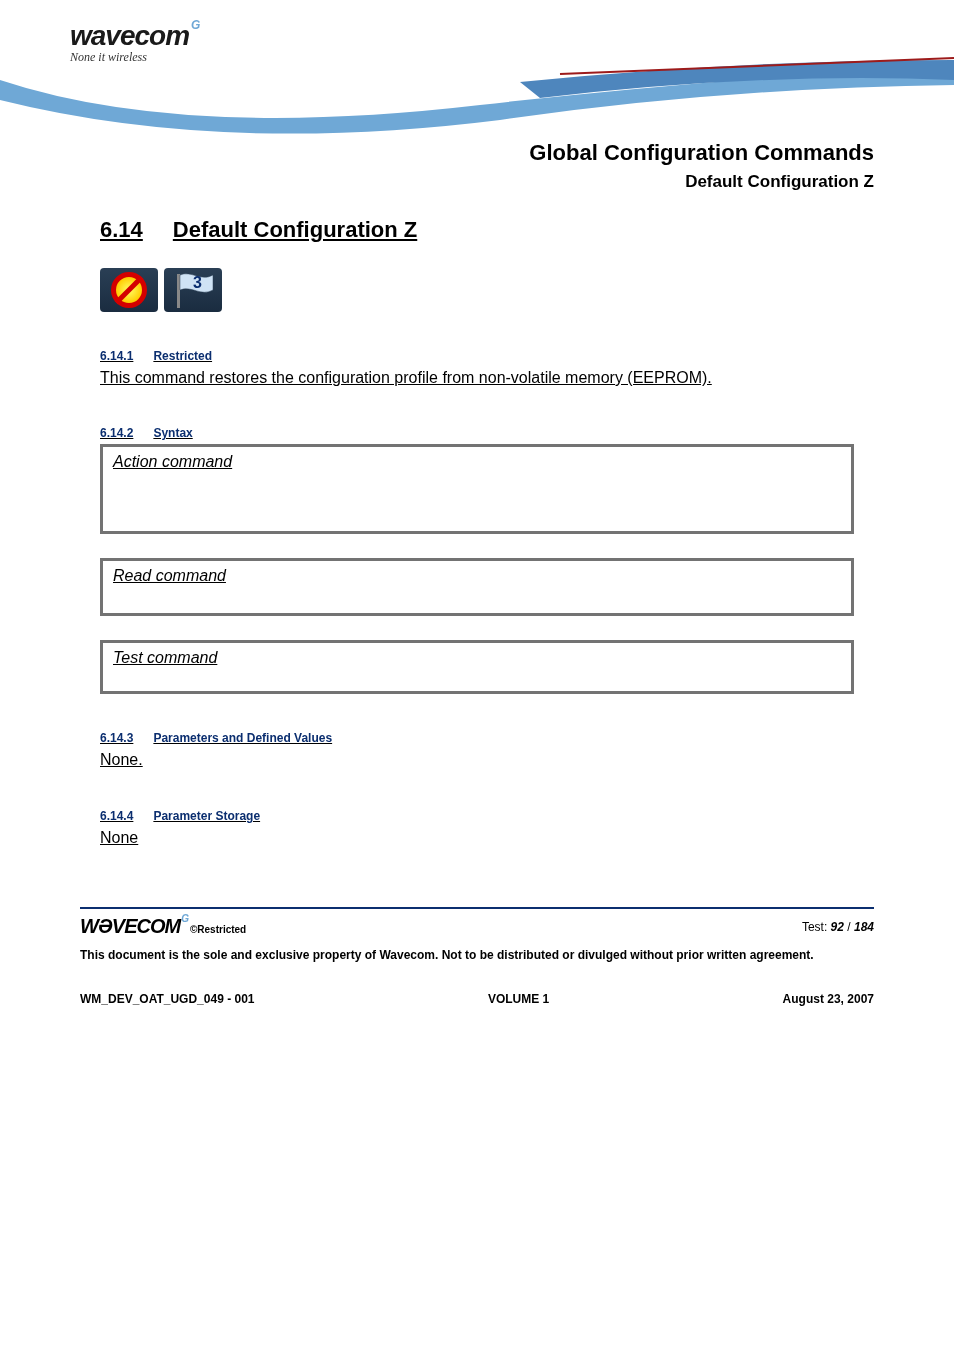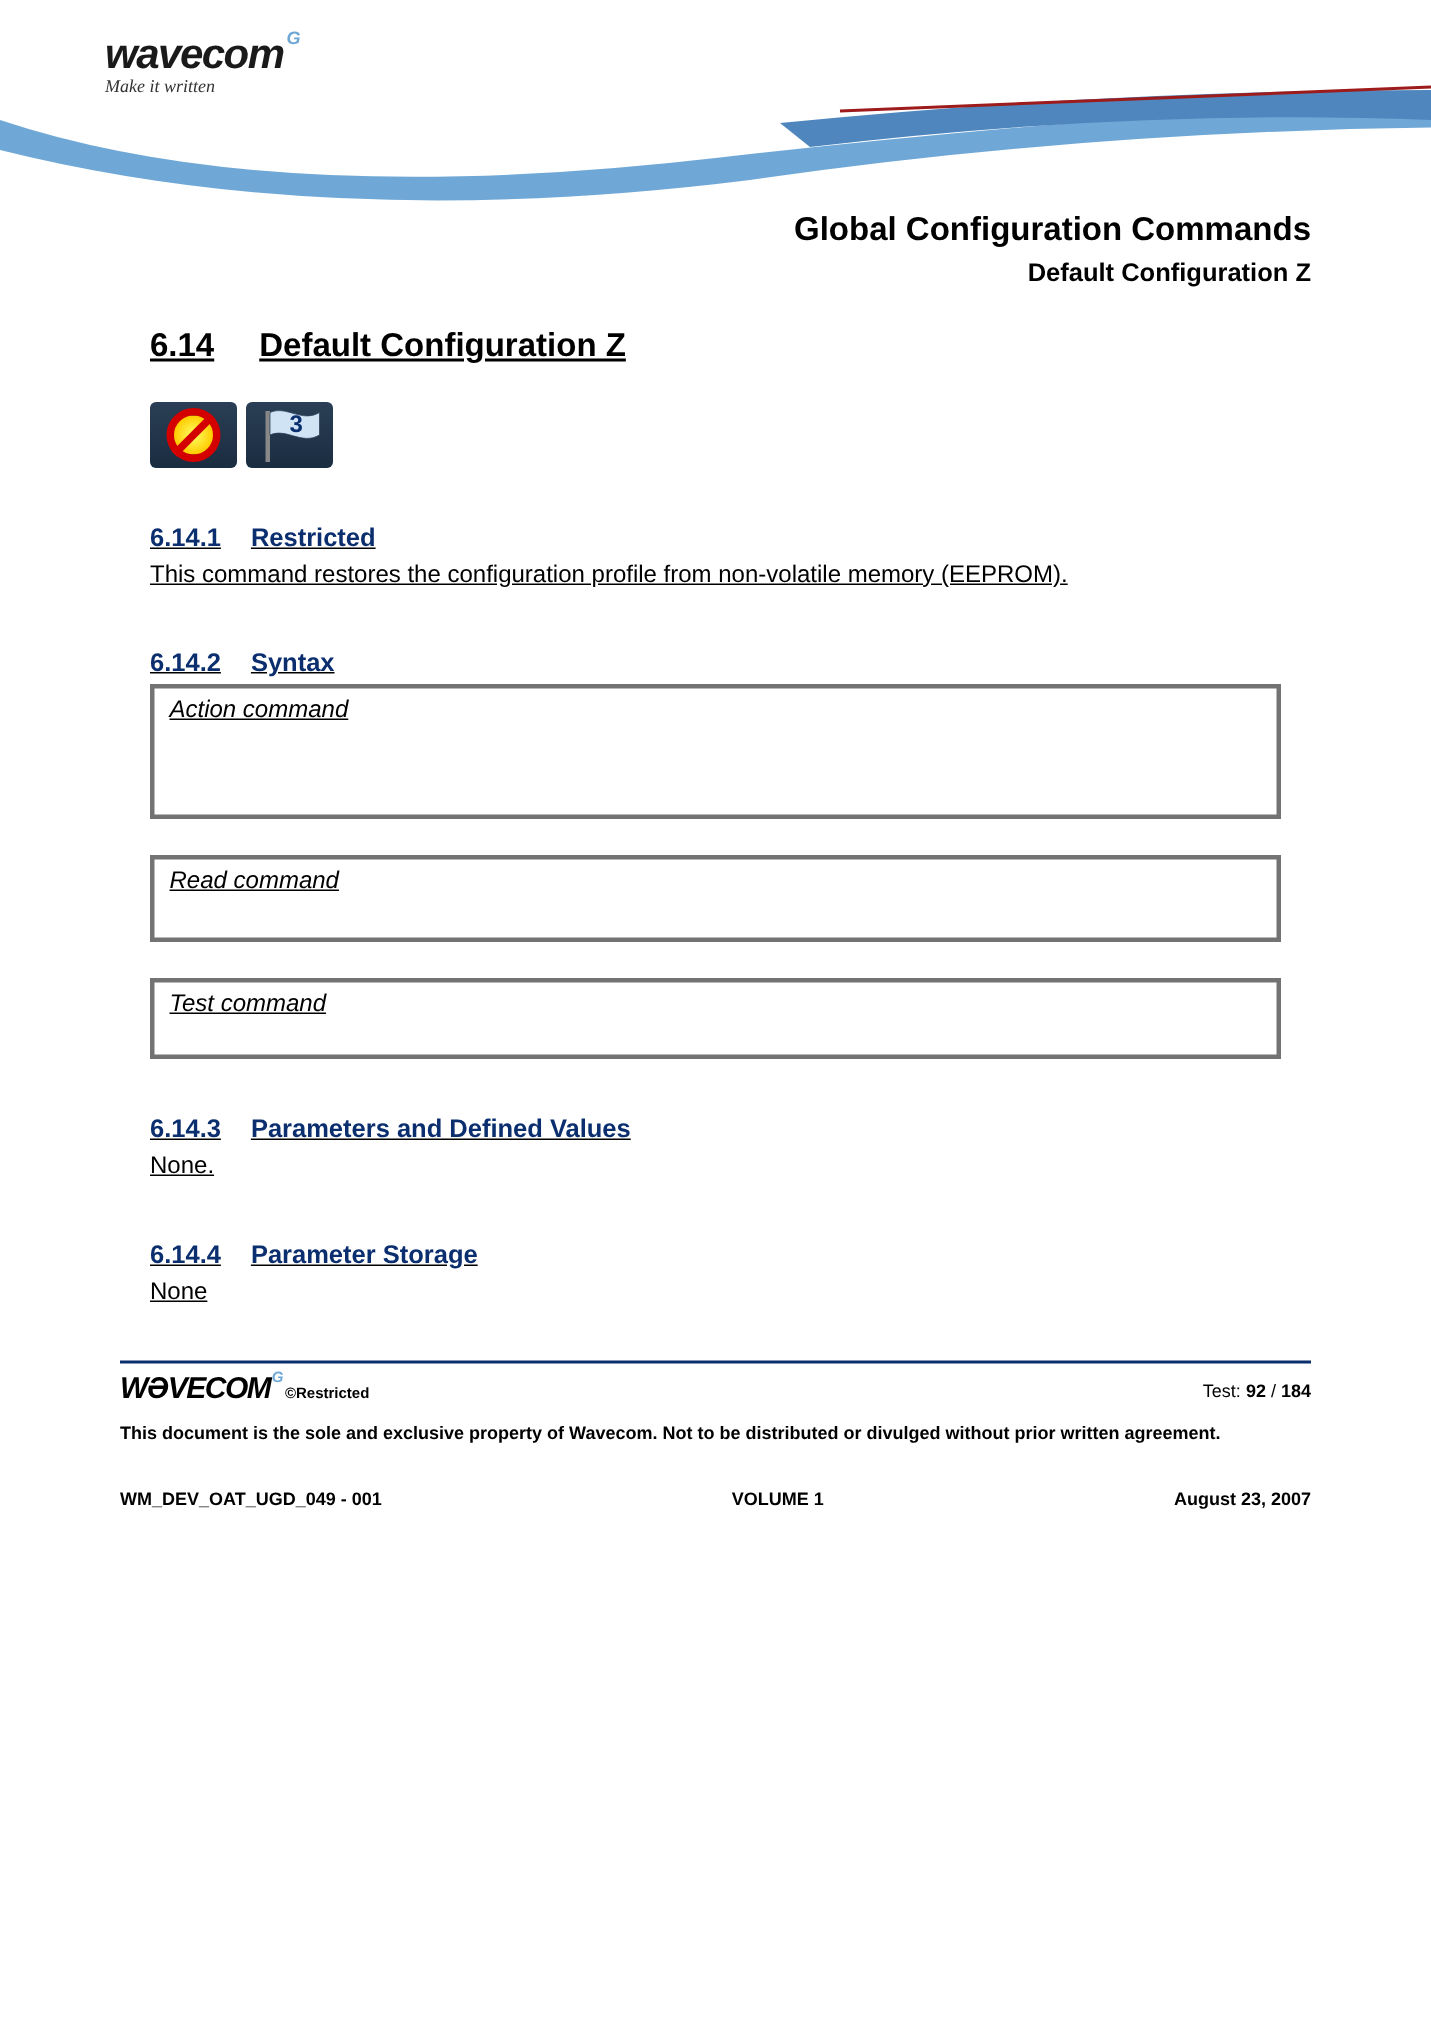--- a/index.html
+++ b/index.html
@@ -26,55 +26,55 @@
 
   .icons-row { margin-top: 25px; display: flex; gap: 6px; }
   .icon-box { width: 58px; height: 44px; border-radius: 4px; display: flex; align-items: center; justify-content: center; position: relative; }
   .icon-box.red { background: linear-gradient(#2a3f55, #1a2c40); }
   .icon-box .no-sign { width: 36px; height: 36px; border-radius: 50%; border: 5px solid #d40000; position: relative; background: radial-gradient(#ff6,#fc0 70%); }
   .icon-box .no-sign::after { content: ""; position: absolute; width: 36px; height: 5px; background: #d40000; top: 50%; left: 50%; transform: translate(-50%,-50%) rotate(-45deg); }
   .icon-box.flag { background: linear-gradient(#2a3f55,#1a2c40); }
   .flag-svg { width: 44px; height: 40px; }
 
   .subsection { margin-top: 30px; }
-  .sub-title { font-family: Arial, Helvetica, sans-serif; font-weight: 900; font-size: 17px; color: #0b2e6f; display: flex; gap: 20px; margin-top: 37px; }
+  .sub-title { font-family: Arial, Helvetica, sans-serif; font-weight: 900; font-size: 12px; color: #0b2e6f; display: flex; gap: 20px; margin-top: 37px; }
   .body-text { font-size: 16px; margin-top: 4px; line-height: 1.4; }
 
   .cmd-box { border: 3px solid #737373; margin-top: 4px; padding: 6px 10px; font-style: italic; font-size: 16px; min-height: 36px; }
   .cmd-box.tall { min-height: 90px; }
   .cmd-spacer { height: 20px; }
 
   
   .footer { position: absolute; bottom: 70px; left: 80px; right: 80px; }
   .footer-rule { border-top: 2px solid #0b2e6f; margin-bottom: 6px; }
   .footer-row1 { display: flex; justify-content: space-between; align-items: center; }
   .footer-logo { font-family: Arial, sans-serif; font-weight: 900; font-style: italic; font-size: 20px; letter-spacing: -1px; display: inline-flex; align-items: flex-start; }
   .footer-logo-sup { font-size: 10px; color: #6fa8d6; font-weight: bold; margin-left: 1px; margin-top: -2px; }
   .footer-restricted { font-size: 10px; font-weight: bold; margin-left: 2px; }
   .footer-page { font-size: 12px; }
-  .footer-page b { font-weight: 900; }
+  .footer-page b { font-weight: 900; font-style: italic; }
   .footer-disclaimer { font-size: 12px; font-weight: bold; margin-top: 10px; line-height: 1.3; }
   .footer-row2 { display: flex; justify-content: space-between; font-size: 12px; font-weight: bold; margin-top: 28px; }
 </style>
 </head>
 <body>
 <div class="page">
 
   <div class="header">
     <svg class="swoosh-svg" viewBox="0 0 954 140" preserveAspectRatio="none">
       <path d="M 0 70 Q 180 130 480 95 Q 700 70 954 55 L 954 75 Q 720 78 500 110 Q 220 145 0 90 Z" fill="#6fa8d6"></path>
       <path d="M 520 72 Q 740 50 954 50 L 954 70 Q 760 62 540 88 Z" fill="#4e86bd"></path>
       <line x1="560" y1="64" x2="954" y2="48" stroke="#9d1b1b" stroke-width="2"></line>
     </svg>
     <div class="logo-block">
       <div class="logo-text">
         <span>wavecom</span>
         <span class="logo-sup">G</span>
       </div>
-      <div class="logo-tag">Make it written</div>
+      <div class="logo-tag">None it wireless</div>
     </div>
   </div>
 
   <div class="doc-header">
     <div class="doc-header-title">Global Configuration Commands</div>
     <div class="doc-header-sub">Default Configuration Z</div>
   </div>
 
   <div class="content">
     <div class="section-title">

